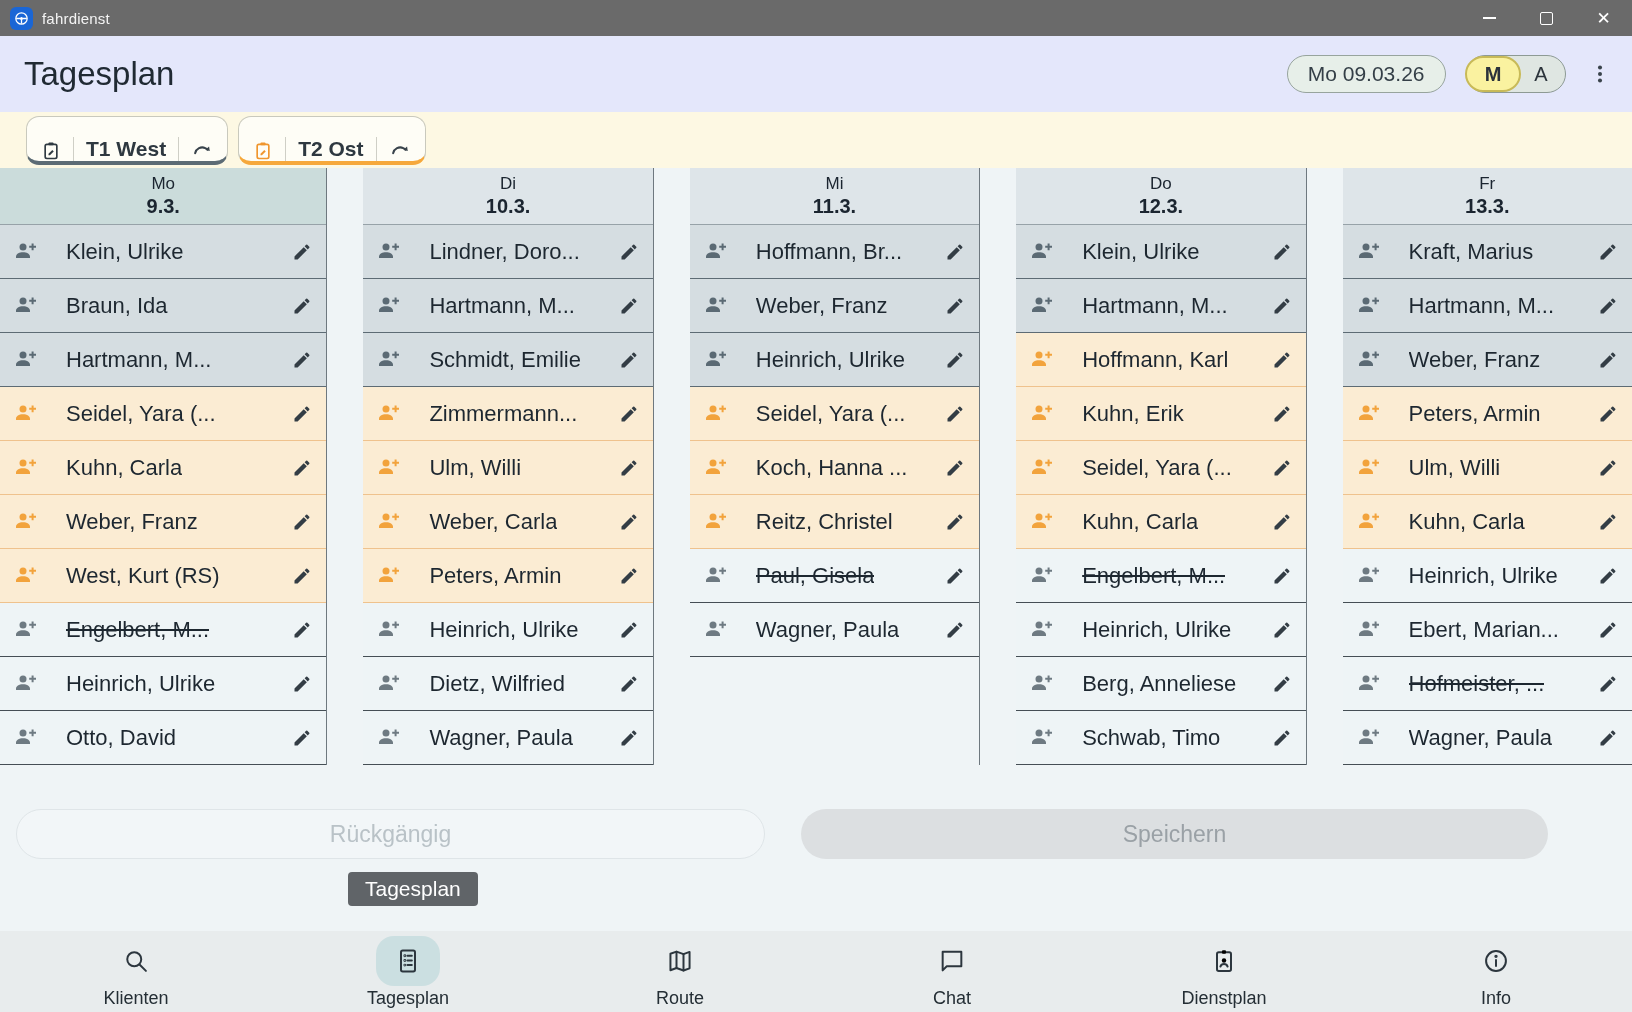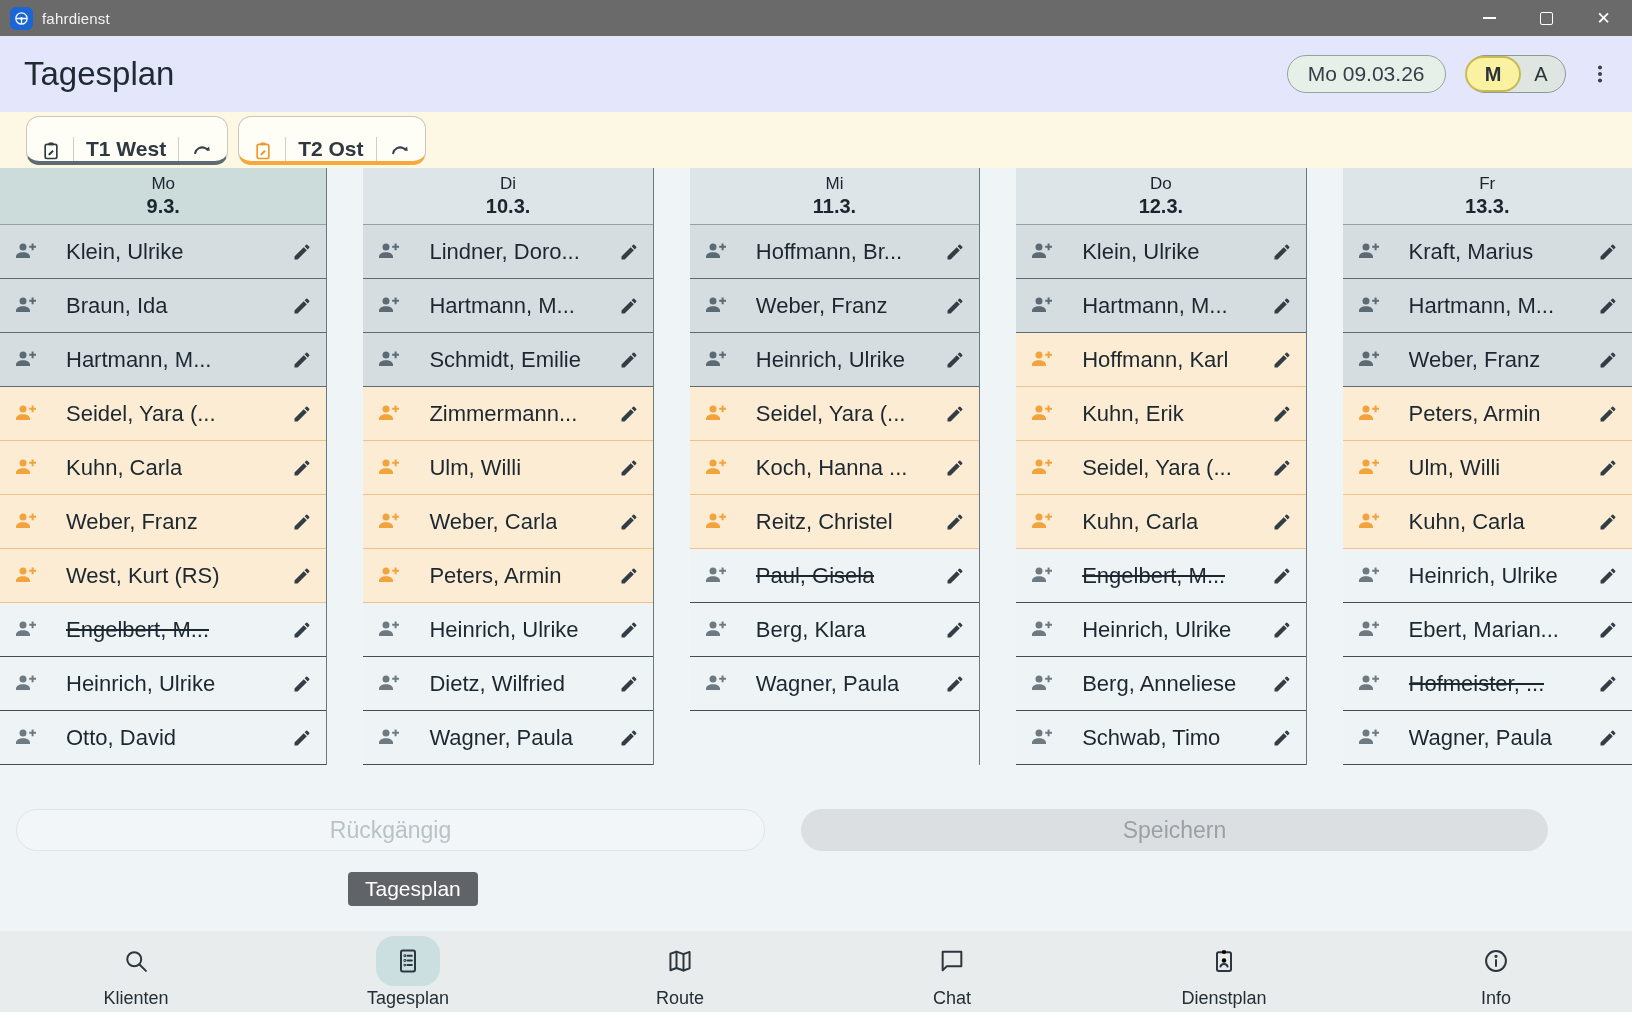--- a/index.html
+++ b/index.html
@@ -61,21 +61,21 @@
   .picon svg{width:24px;height:24px;display:block;fill:currentColor;}
   .cell.regular .picon{color:#5b6a74;}
   .cell.highlight .picon{color:#f2a33c;}
   .cell.plain .picon{color:#6e7a82;}
   .pname{margin-left:28px;font-size:22px;color:#1d2730;white-space:nowrap;overflow:hidden;}
   .pname.strike{text-decoration:line-through;}
   .eicon{margin-left:auto;width:20px;height:20px;color:#333d45;}
   .eicon svg{width:20px;height:20px;display:block;fill:currentColor;}
   
   .footer{height:166px;box-sizing:border-box;padding:44px 84px 0 16px;display:flex;gap:36px;}
-  .btn{height:42px;border-radius:25px;font-size:23px;font-family:inherit;flex:1;}
+  .btn{height:50px;border-radius:25px;font-size:23px;font-family:inherit;flex:1;}
   .btn-undo{background:#f2f6f8;border:1.5px solid #dfe5e8;color:#b9c2c7;}
   .btn-save{background:#dcdfe1;border:none;color:#9aa1a6;}
   
   .tooltip{position:absolute;left:348px;top:872px;background:#606468;color:#fff;
     font-size:21px;padding:5px 17px;border-radius:4px;z-index:5;}
   
   .nav{height:82px;background:#e8eced;display:flex;}
   .nav-item{flex:1;display:flex;flex-direction:column;align-items:center;padding-top:5px;cursor:pointer;}
   .nav-pill{width:64px;height:50px;border-radius:18px;display:flex;align-items:center;justify-content:center;}
   .nav-item.selected .nav-pill{background:#cbdfe1;}
@@ -587,35 +587,20 @@
         </span>
       </div>
       <div class="cell plain">
         <span class="picon">
           <svg viewBox="0 0 24 24">
             <circle cx="9" cy="7" r="3.5"></circle>
             <path d="M9 12.3c-4.1 0-7 1.9-7 4.4V18h14v-1.3c0-2.5-2.9-4.4-7-4.4z"></path>
             <path d="M17.6 3.4h2v2.4H22v2h-2.4v2.4h-2V7.8h-2.4v-2h2.4z"></path>
           </svg>
         </span>
-        <span class="pname">Berg, Klara</span>
-        <span class="eicon">
-          <svg viewBox="0 0 24 24">
-            <path d="M3 17.25V21h3.75L17.81 9.94l-3.75-3.75L3 17.25zm17.71-10.21a1 1 0 0 0 0-1.41l-2.34-2.34a1 1 0 0 0-1.41 0l-1.83 1.83 3.75 3.75 1.83-1.83z"></path>
-          </svg>
-        </span>
-      </div>
-      <div class="cell plain">
-        <span class="picon">
-          <svg viewBox="0 0 24 24">
-            <circle cx="9" cy="7" r="3.5"></circle>
-            <path d="M9 12.3c-4.1 0-7 1.9-7 4.4V18h14v-1.3c0-2.5-2.9-4.4-7-4.4z"></path>
-            <path d="M17.6 3.4h2v2.4H22v2h-2.4v2.4h-2V7.8h-2.4v-2h2.4z"></path>
-          </svg>
-        </span>
         <span class="pname">Wagner, Paula</span>
         <span class="eicon">
           <svg viewBox="0 0 24 24">
             <path d="M3 17.25V21h3.75L17.81 9.94l-3.75-3.75L3 17.25zm17.71-10.21a1 1 0 0 0 0-1.41l-2.34-2.34a1 1 0 0 0-1.41 0l-1.83 1.83 3.75 3.75 1.83-1.83z"></path>
           </svg>
         </span>
       </div>
       <div class="cell empty"></div>
     </div>
     <div class="day-col">

